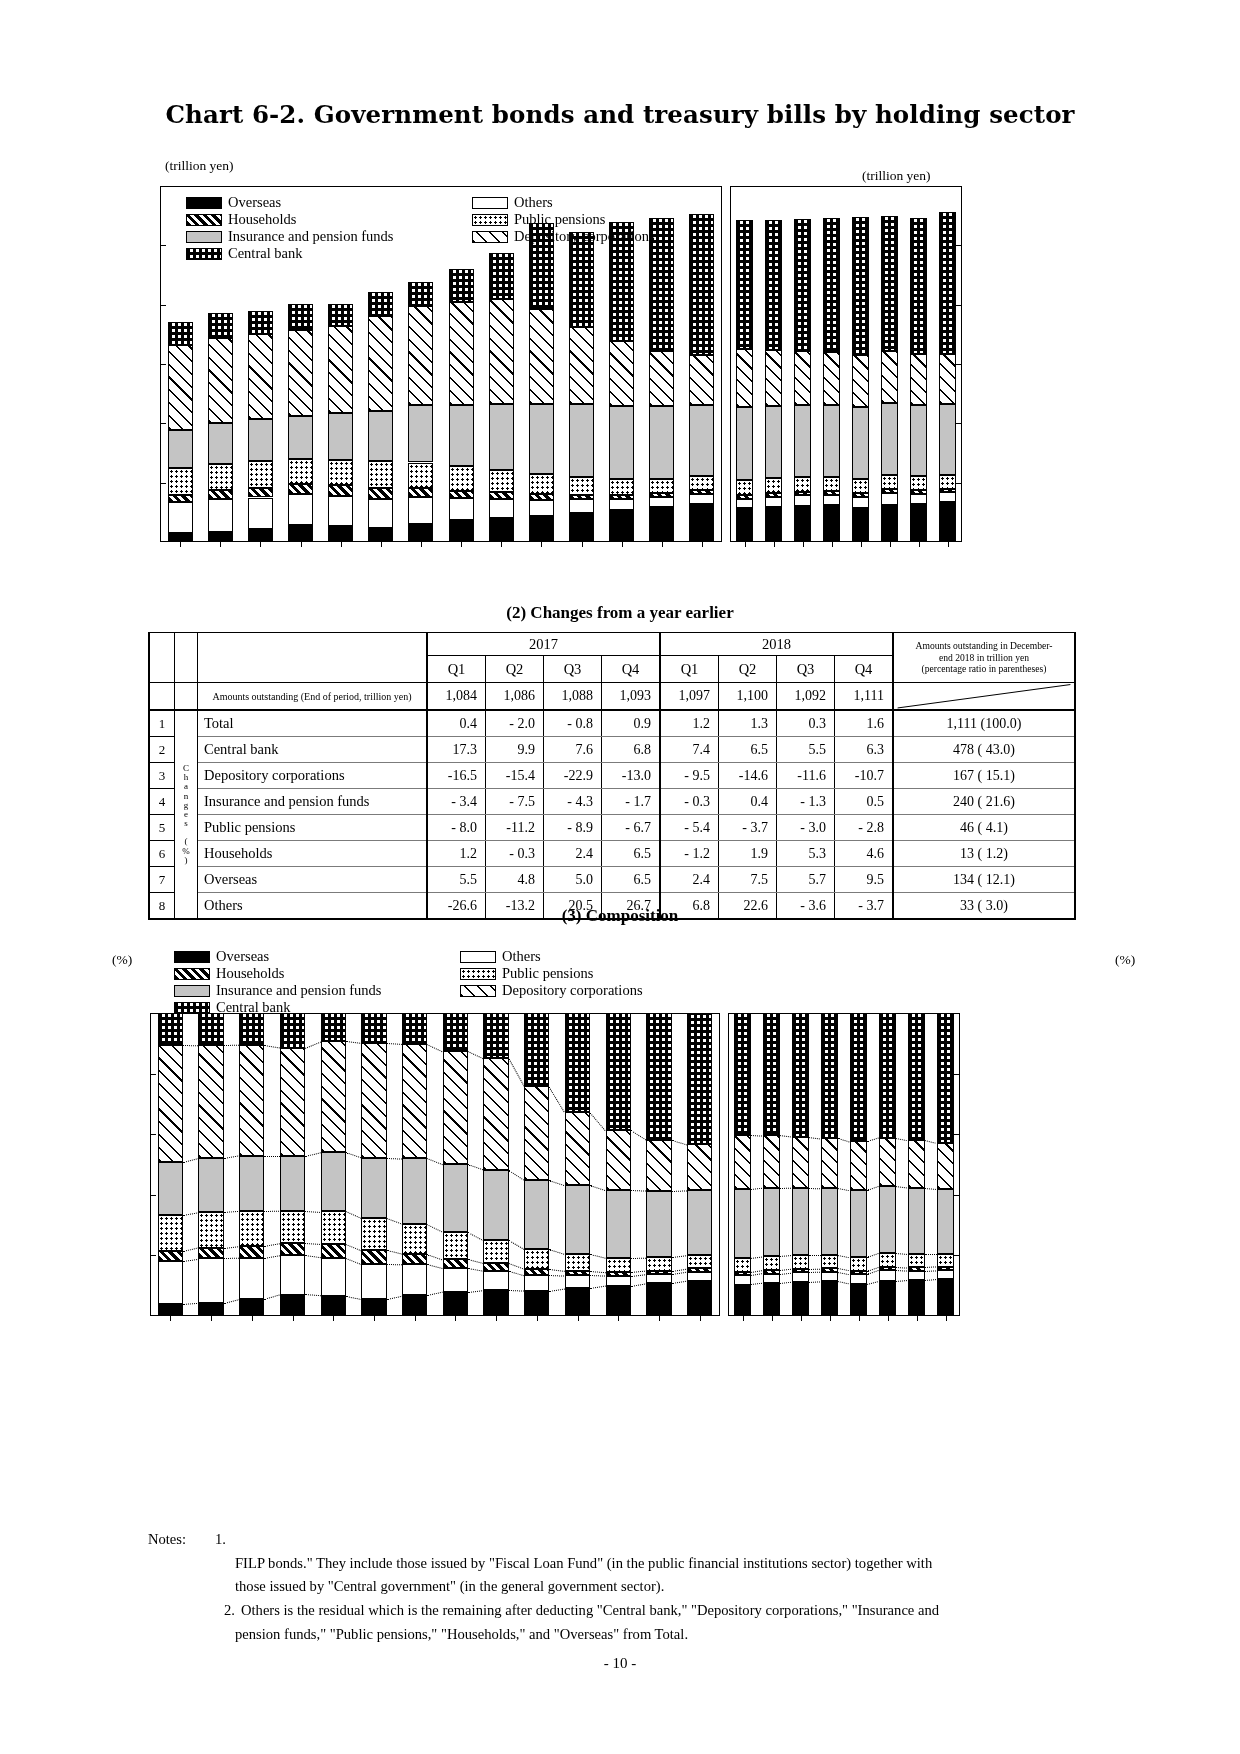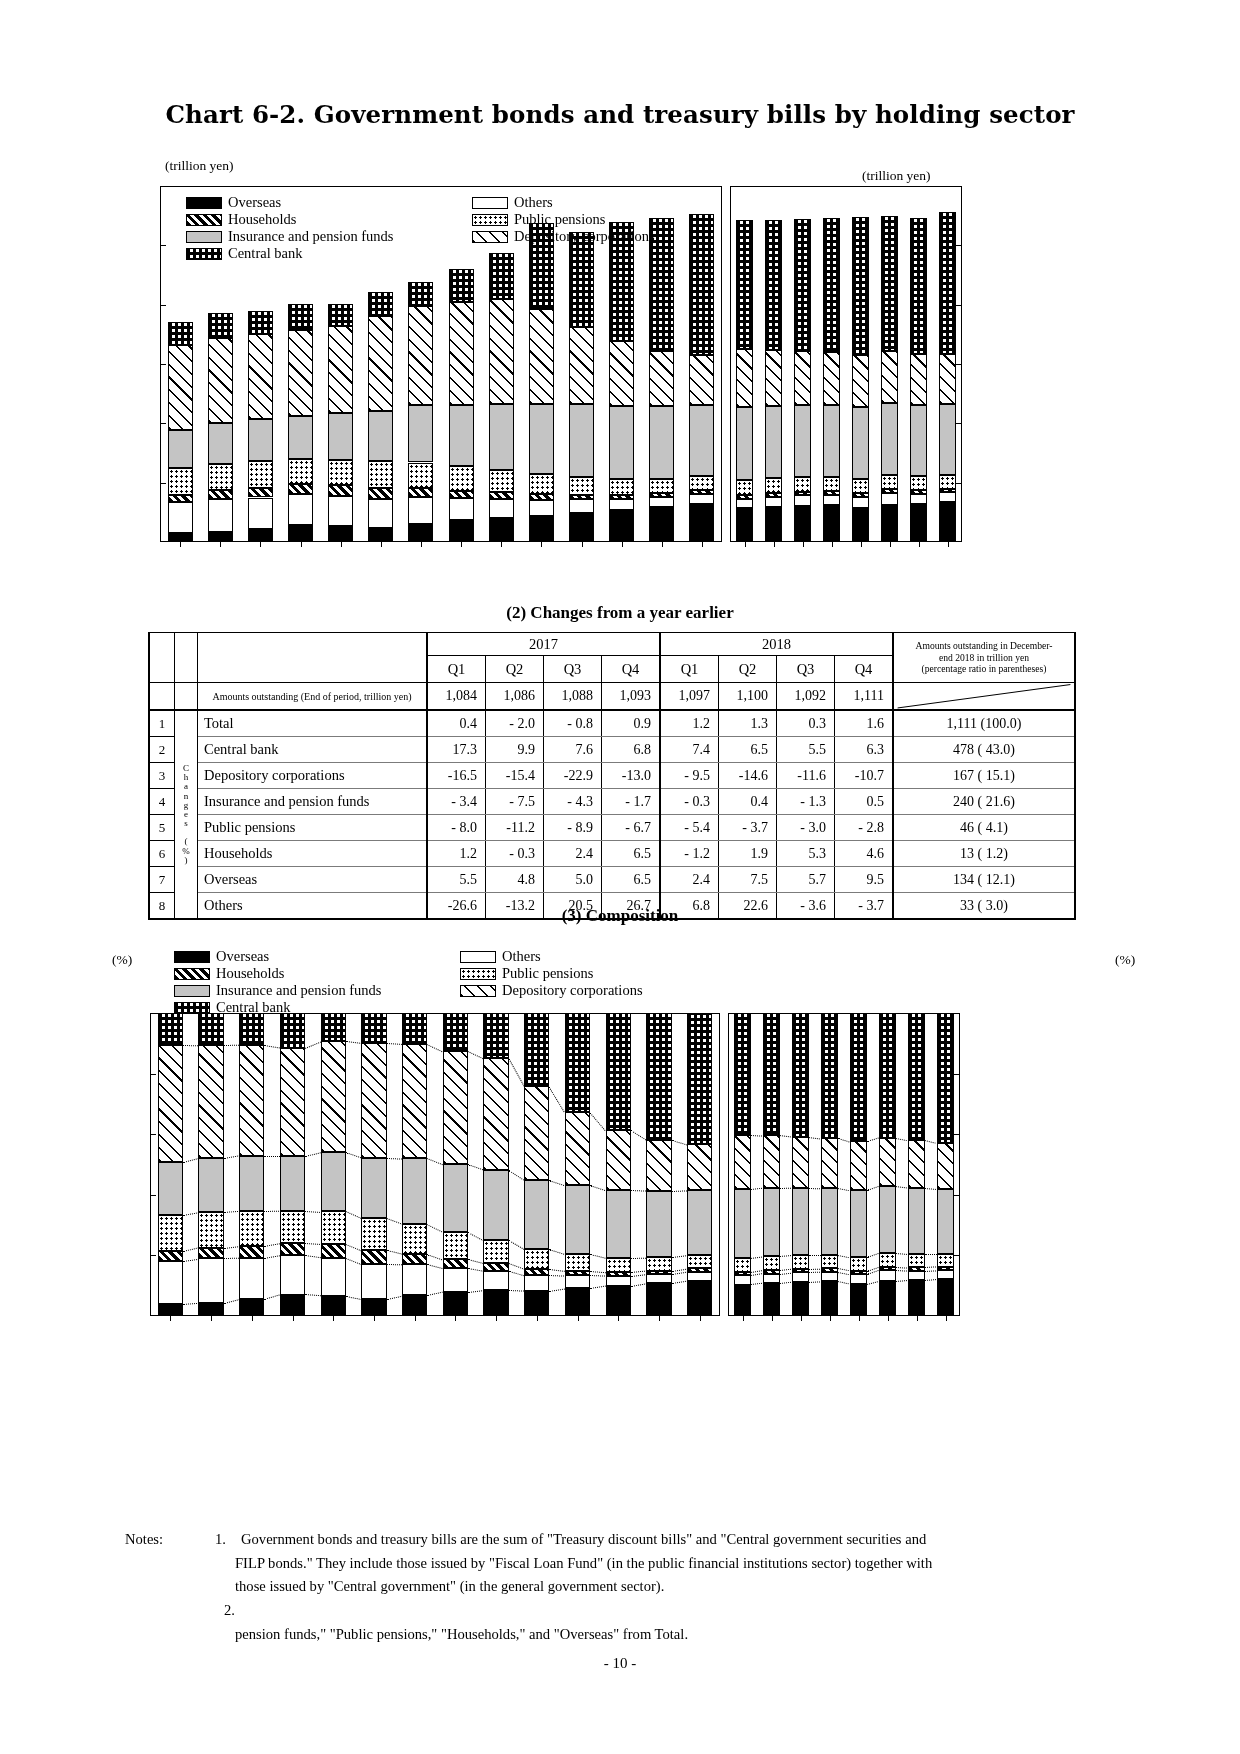--- a/index.html
+++ b/index.html
@@ -969,34 +969,34 @@
         </div>
         <div class="lg-row" style="left: 14px; top: 55px; font-size: 14.5px;">
           <span class="lg-sw f-centralbank"></span>
           <span>Central bank</span>
         </div>
       </div>
     </div>
 
   <div class="notes" id="notes" style="left:125px;top:1528px;width:980px;">
       <div class="nrow">
-        <span class="nlbl" style="width: 84px; text-align: left; padding-right: 6px;">Notes:</span>
+        <span class="nlbl" style="width: 84px; text-align: center; padding-right: 6px;">Notes:</span>
         <span style="width: 26px; text-align: left;">1.</span>
-        <span>Government bonds and treasury bills are the sum of "Treasury discount bills" and "Central government securities and</span>
       </div>
       <div class="nrow">
         <span class="nlbl" style="width: 110px;">&nbsp;</span>
         <span>FILP bonds." They include those issued by "Fiscal Loan Fund" (in the public financial institutions sector) together with</span>
       </div>
       <div class="nrow">
         <span class="nlbl" style="width: 110px;">&nbsp;</span>
         <span>those issued by "Central government" (in the general government sector).</span>
       </div>
       <div class="nrow">
         <span class="nlbl" style="width: 110px; text-align: right; padding-right: 6px;">2.</span>
+        <span>Others is the residual which is the remaining after deducting "Central bank," "Depository corporations," "Insurance and</span>
       </div>
       <div class="nrow">
         <span class="nlbl" style="width: 110px;">&nbsp;</span>
         <span>pension funds," "Public pensions," "Households," and "Overseas" from Total.</span>
       </div>
     </div>
 
   <div class="pageno" style="top:1655px;">- 10 -</div>
 </div>
 

